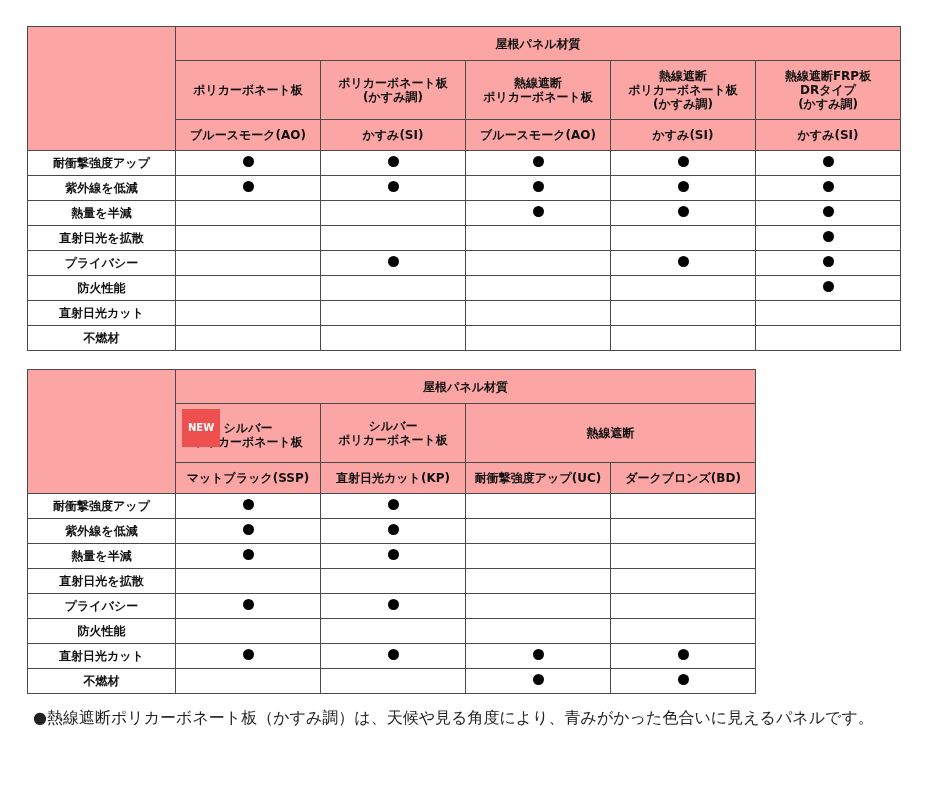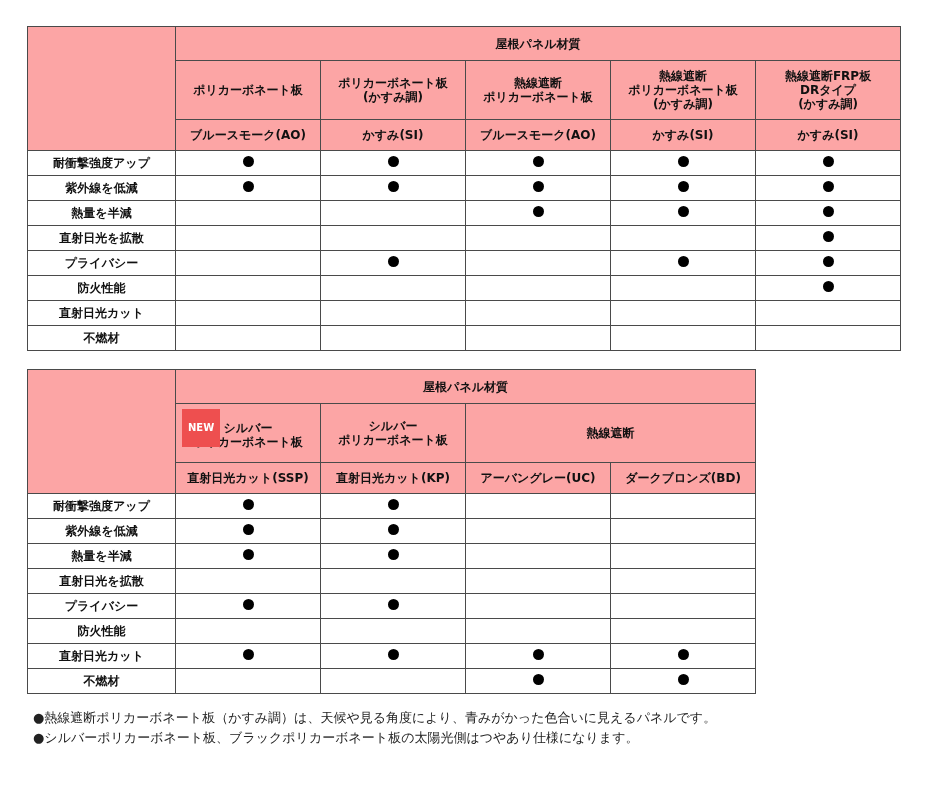--- a/index.html
+++ b/index.html
@@ -16,21 +16,21 @@
   tr.r-title th { height:33px; }
   tr.r-name th { height:58px; }
   tr.r-color th { height:30px; font-size:12px; }
   tr.r-data td { height:24px; }
   td.lbl { font-size:12px; }
   .dot { display:inline-block; width:11px; height:11px; border-radius:50%; background:#000; }
   .newbadge { position:absolute; left:6px; top:5px; background:#ee4f4f; color:#fff;
     font-size:10px; line-height:14px; font-weight:bold; padding:12px 6px; border-radius:0; }
   .cellwrap { position:relative; display:block; width:100%; height:100%; }
   .multiline { white-space:pre-line; display:block; }
-  .notes { position:absolute; left:33px; top:708px; font-size:13px; line-height:20px; color:#222; font-weight:normal; }
+  .notes { position:absolute; left:33px; top:708px; font-size:16px; line-height:20px; color:#222; font-weight:normal; }
   .notes div { white-space:nowrap; }
 </style>
 </head>
 <body>
 
 <table class="spec t1">
   <colgroup>
       <col style="width:148px">
       <col style="width:145px">
       <col style="width:145px">
@@ -163,23 +163,23 @@
 ポリカーボネート板</span>
       </span>
     </th>
     <th class="hd">
           <span class="multiline">シルバー
 ポリカーボネート板</span>
         </th>
     <th class="hd" colspan="2">熱線遮断</th>
   </tr>
   <tr class="r-color">
-    <th class="hd">直射日光カット(SSP)</th>
+    <th class="hd">マットブラック(SSP)</th>
     <th class="hd">直射日光カット(KP)</th>
-    <th class="hd">アーバングレー(UC)</th>
+    <th class="hd">耐衝撃強度アップ(UC)</th>
     <th class="hd">ダークブロンズ(BD)</th>
   </tr>
   </tbody>
     <tbody id="t2-body">
       <tr class="r-data">
         <td class="lbl">耐衝撃強度アップ</td>
         <td><span class="dot"></span></td>
         <td><span class="dot"></span></td>
         <td></td>
         <td></td>
@@ -231,14 +231,13 @@
         <td></td>
         <td></td>
         <td><span class="dot"></span></td>
         <td><span class="dot"></span></td>
       </tr>
     </tbody>
 </table>
 
 <div class="notes">
   <div>●熱線遮断ポリカーボネート板（かすみ調）は、天候や見る角度により、青みがかった色合いに見えるパネルです。</div>
-  <div>●シルバーポリカーボネート板、ブラックポリカーボネート板の太陽光側はつやあり仕様になります。</div>
 </div>
 
 </body></html>

